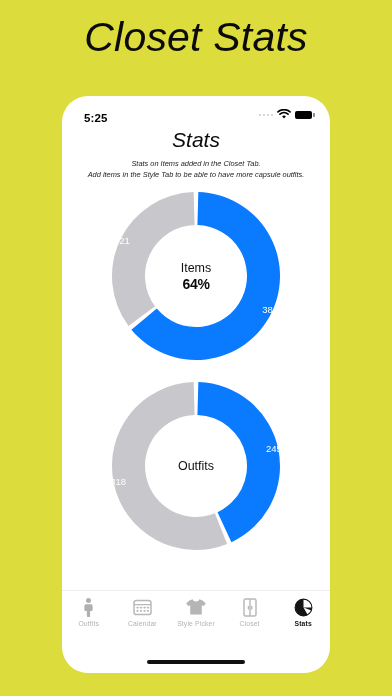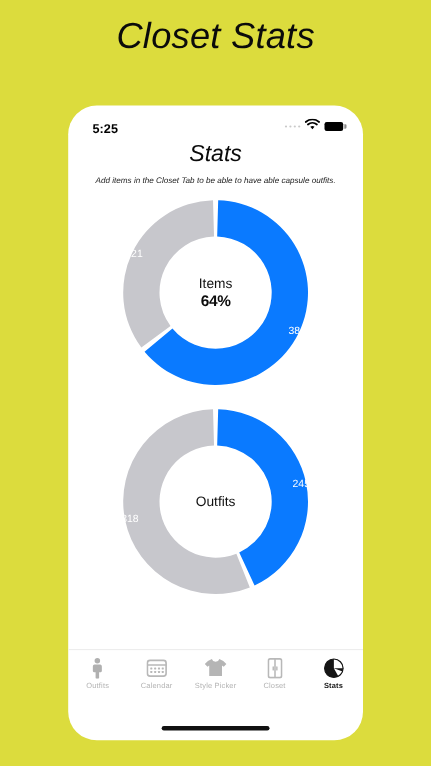--- a/index.html
+++ b/index.html
@@ -15,21 +15,21 @@
     position: relative;
   }
 
   
   #page-title {
     position: absolute;
     top: 14px;
     left: 0;
     width: 392px;
     text-align: center;
-    font-size: 33px;
+    font-size: 41px;
     font-style: italic;
     font-weight: 400;
     color: #0b0b0b;
     letter-spacing: 0.2px;
   }
 
   
   #phone-frame {
     position: absolute;
     left: 62px;
@@ -235,21 +235,22 @@
           <path d="M2.9 5.2 A6.2 6.2 0 0 1 11.1 5.2" stroke="#000" stroke-width="1.6" fill="none" stroke-linecap="round"></path>
           <path d="M0.9 2.9 A9.2 9.2 0 0 1 13.1 2.9" stroke="#000" stroke-width="1.6" fill="none" stroke-linecap="round"></path>
         </svg>
       </span>
       <span class="battery"></span>
     </div>
   </div>
 
   <div id="screen-header">
     <div id="screen-title">Stats</div>
-    <div class="subtitle-line">Add items in the Closet Tab to be able to have able capsule outfits.</div>
+    <div class="subtitle-line">Stats on Items added in the Closet Tab.</div>
+    <div class="subtitle-line">Add items in the Style Tab to be able to have more capsule outfits.</div>
   </div>
 
   <div id="charts">
 
     <div class="donut-wrap">
       <svg viewBox="0 0 176 176">
         <g>
           <path id="items-slice-blue" fill="#0a7aff" d="M 90.34541765277977 4.032750336610235 A 84 84 0 1 1 23.40378227371272 141.69663542027644 L 48.78086780903986 120.60152864802498 A 51 51 0 1 0 89.424003574902 37.019884132941925 Z"></path>
           <path id="items-slice-gray" fill="#c7c7cc" d="M 20.50707600787105 138.00705161267464 A 84 84 0 0 1 85.6545823472202 4.032750336610235 L 86.57599642509797 37.019884132941925 A 51 51 0 0 0 47.02215329049314 118.3614241934096 Z"></path>
         </g>

